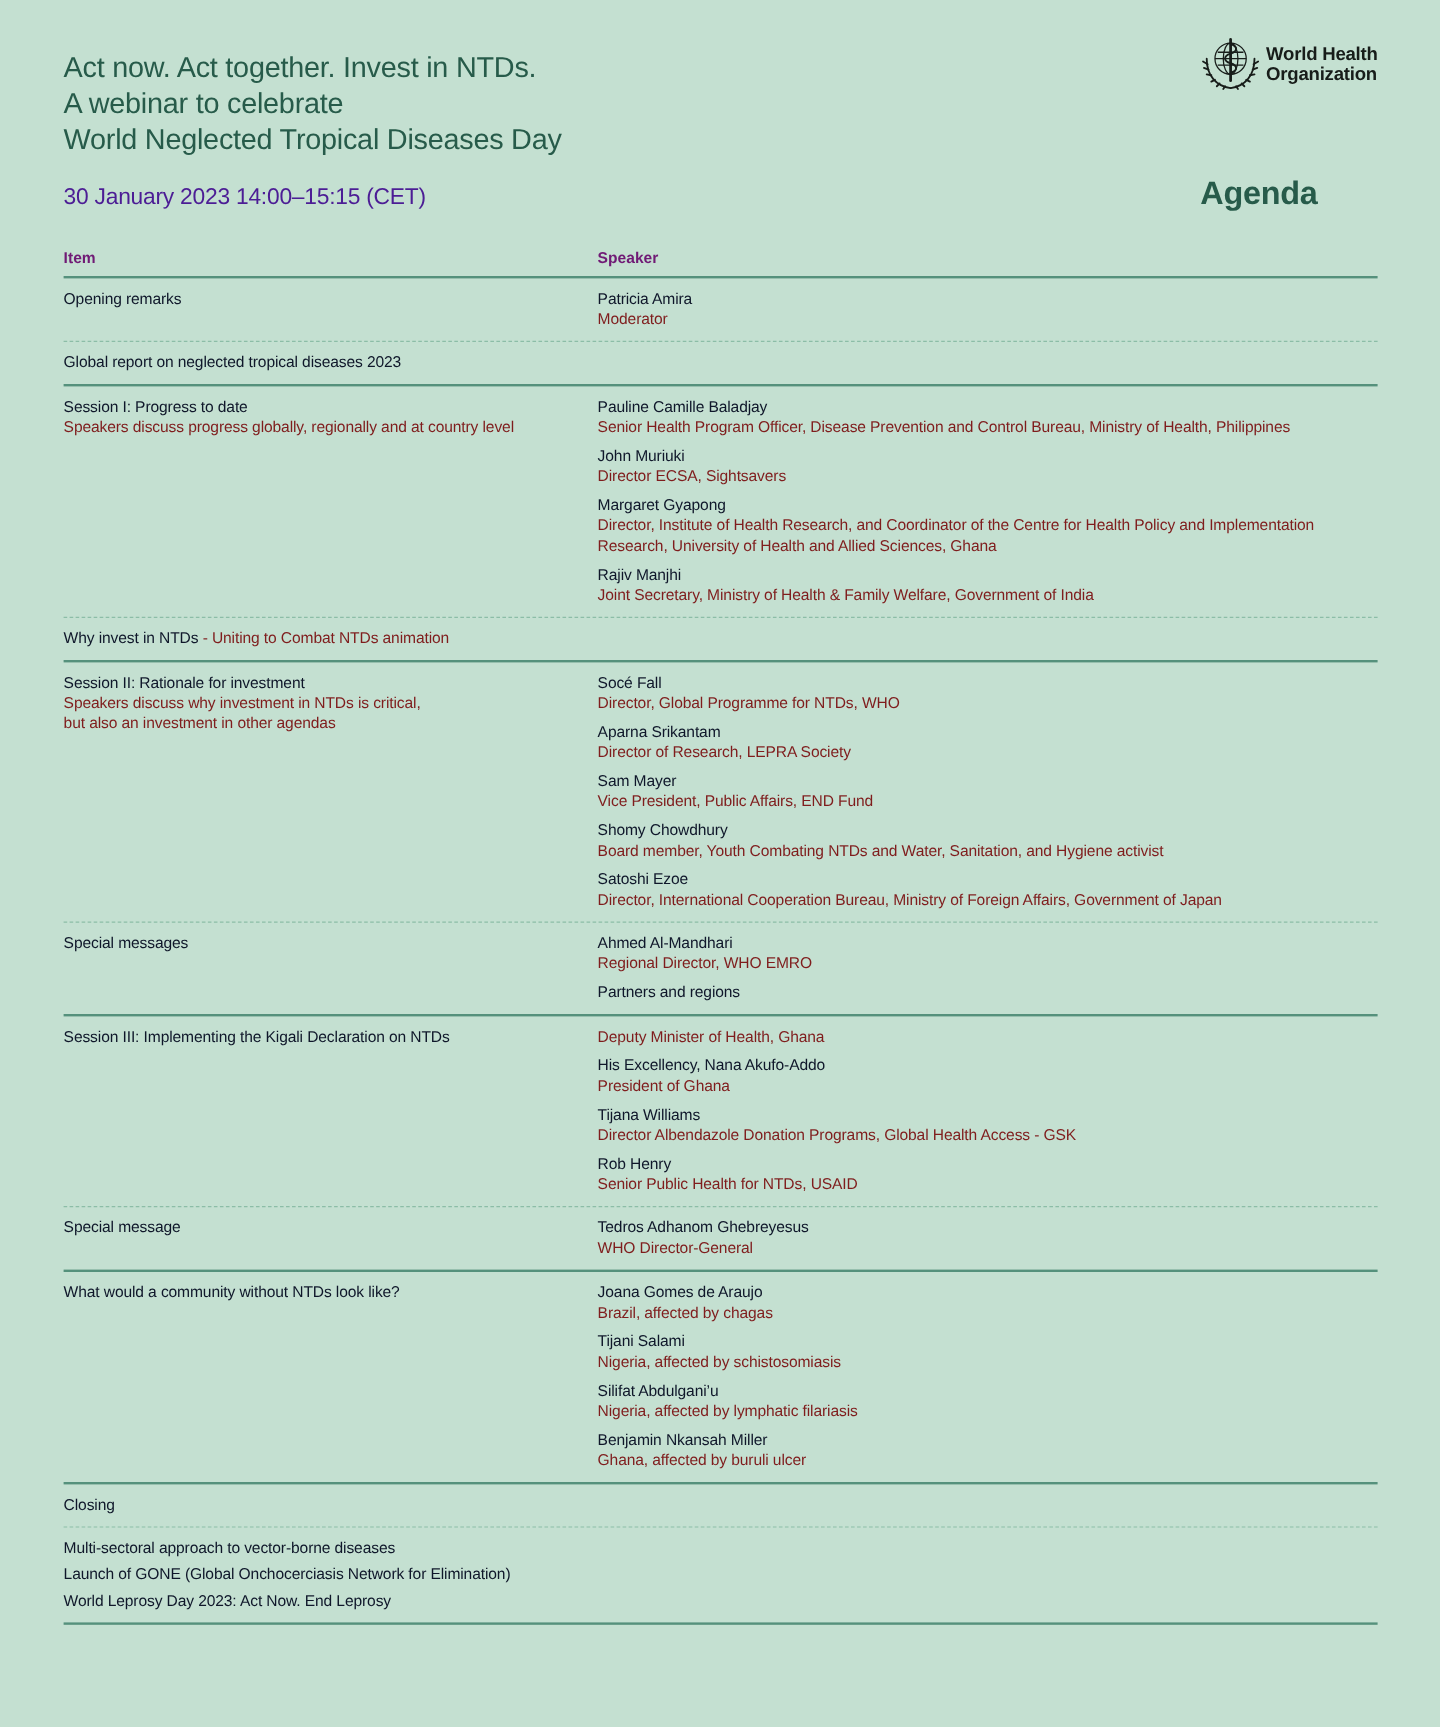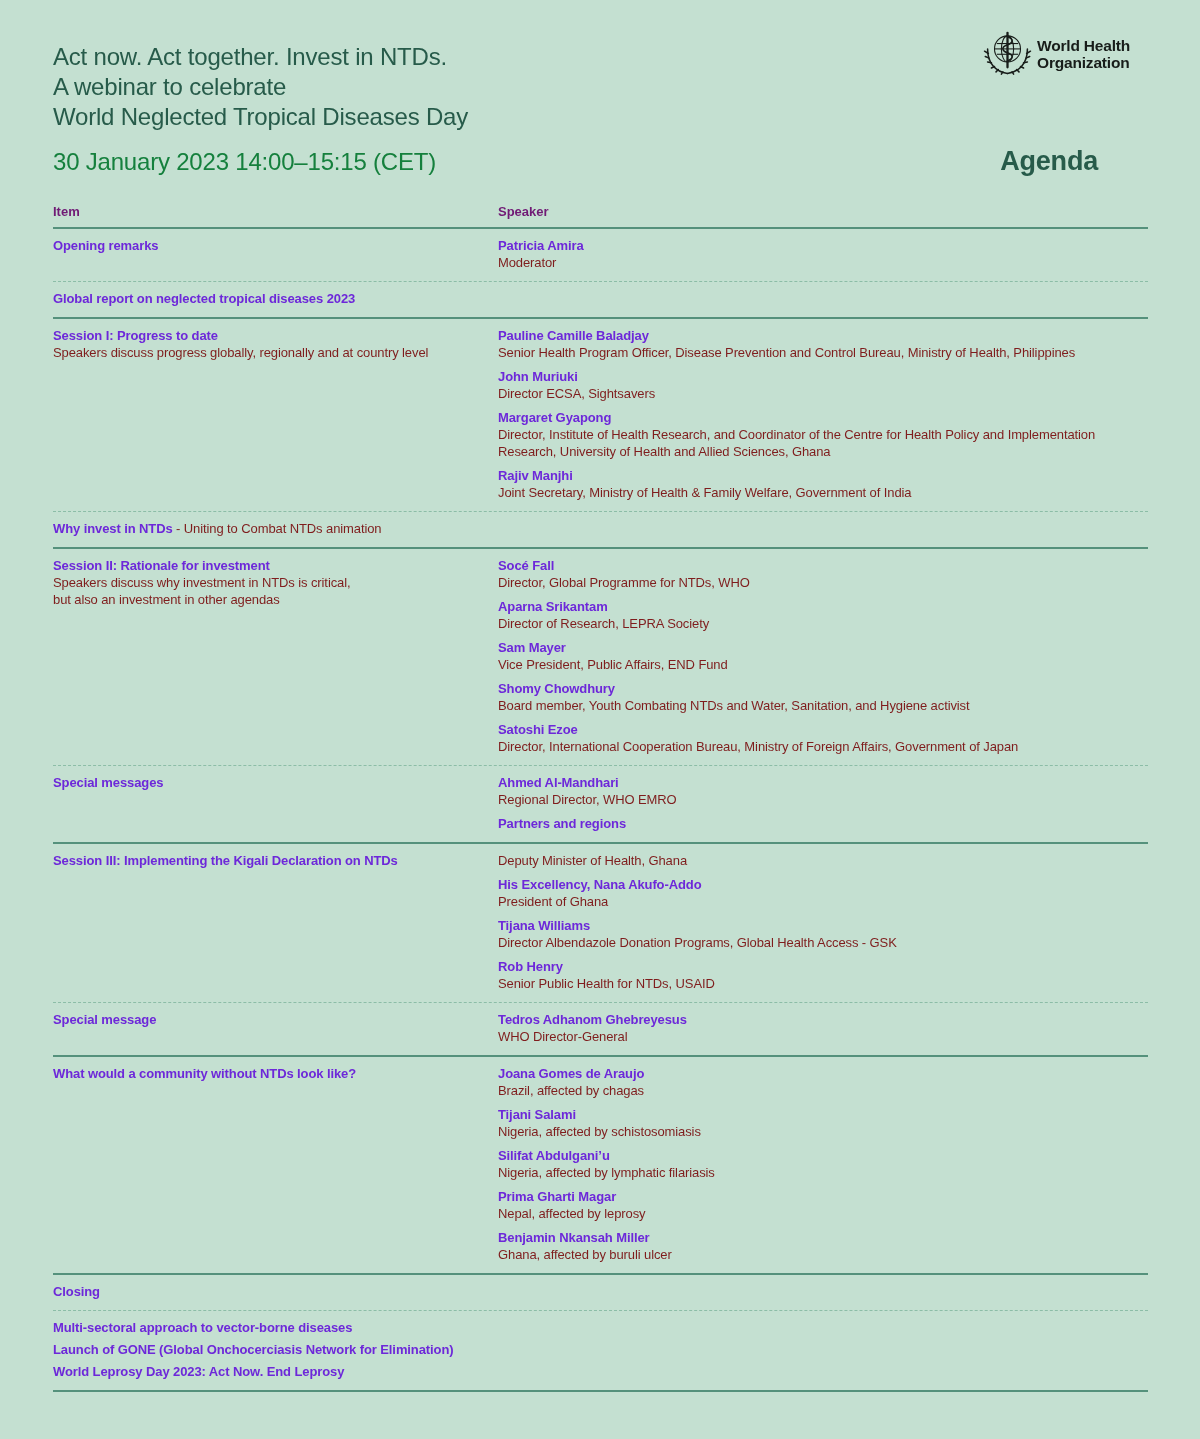--- a/index.html
+++ b/index.html
@@ -17,48 +17,48 @@
   }
   
   .title-block { color: #275b4a; }
   .t-line { font-size: 24px; line-height: 30px; letter-spacing: -0.2px; }
   .t-bold { font-weight: 400; }
   .t-reg  { font-weight: 400; }
   .date-row {
     margin-top: 14px;
     display: flex; justify-content: space-between; align-items: baseline;
   }
-  .date-line { font-size: 24px; line-height: 30px; color: #15803d; letter-spacing: -0.2px; }
+  .date-line { font-size: 19px; line-height: 30px; color: #4c1d95; letter-spacing: -0.2px; }
   .agenda-label {
     font-size: 27px; font-weight: 700; color: #275b4a;
     padding-right: 50px; letter-spacing: -0.2px;
   }
   .logo {
-    position: absolute; top: 29px; right: 70px;
+    position: absolute; top: 29px; right: 52px;
     display: flex; align-items: center; gap: 5px;
   }
   .logo-text {
     font-size: 15.5px; font-weight: 700; line-height: 17px;
     color: #181d1a; letter-spacing: -0.2px;
   }
   
   .agenda-table { margin-top: 21px; }
   .thead {
     display: flex;
     font-size: 13px; font-weight: 700; color: #701a75;
     padding: 6px 0 8px;
     border-bottom: 2px solid #55917c;
   }
   .col-item  { width: 445px; flex-shrink: 0; box-sizing: border-box; padding-right: 25px; }
   .col-speaker { flex: 1; }
   .row { display: flex; padding: 8px 0 10px; }
   .div-solid  { border-bottom: 2px solid #55917c; }
   .div-dotted { border-bottom: 1px dashed #8cbda7; }
   .row, .row div, .row span { font-size: 13px; line-height: 17px; letter-spacing: -0.1px; }
-  .bold { font-weight: 700; color: #6d28d9; }
+  .bold { font-weight: 400; color: #0f172a; }
   .reg  { font-weight: 400; color: #7f1d1d; }
   .speaker + .speaker { margin-top: 7px; }
   .stack-line + .stack-line { margin-top: 5px; }
 </style>
 </head>
 <body>
 
 <div class="page">
 
   <header>
@@ -247,24 +247,20 @@
             </div>
             <div class="speaker">
               <div class="bold">Tijani Salami</div>
               <div class="reg">Nigeria, affected by schistosomiasis</div>
             </div>
             <div class="speaker">
               <div class="bold">Silifat Abdulgani’u</div>
               <div class="reg">Nigeria, affected by lymphatic filariasis</div>
             </div>
             <div class="speaker">
-              <div class="bold">Prima Gharti Magar</div>
-              <div class="reg">Nepal, affected by leprosy</div>
-            </div>
-            <div class="speaker">
               <div class="bold">Benjamin Nkansah Miller</div>
               <div class="reg">Ghana, affected by buruli ulcer</div>
             </div>
           </div>
         </section>
         <section class="row div-dotted">
           <div class="col-item col-full" style="width: 100%;">
             <div class="item-line"><span class="bold">Closing</span></div>
           </div>
         </section>

